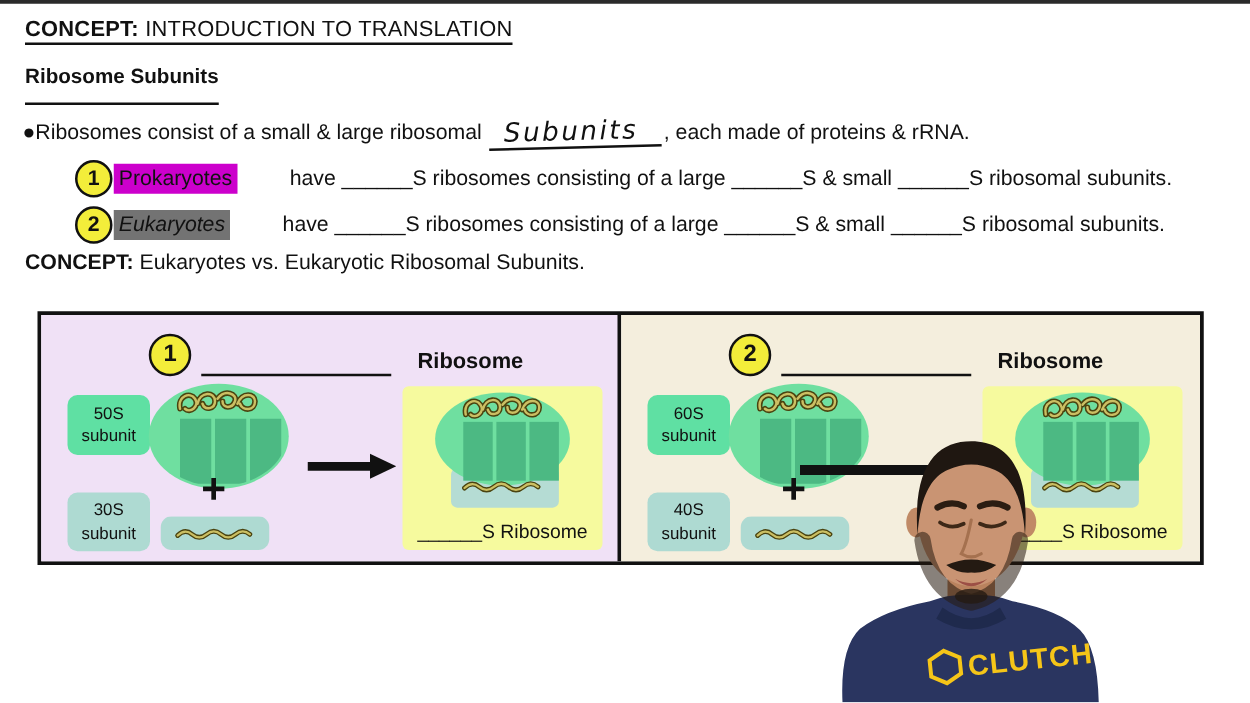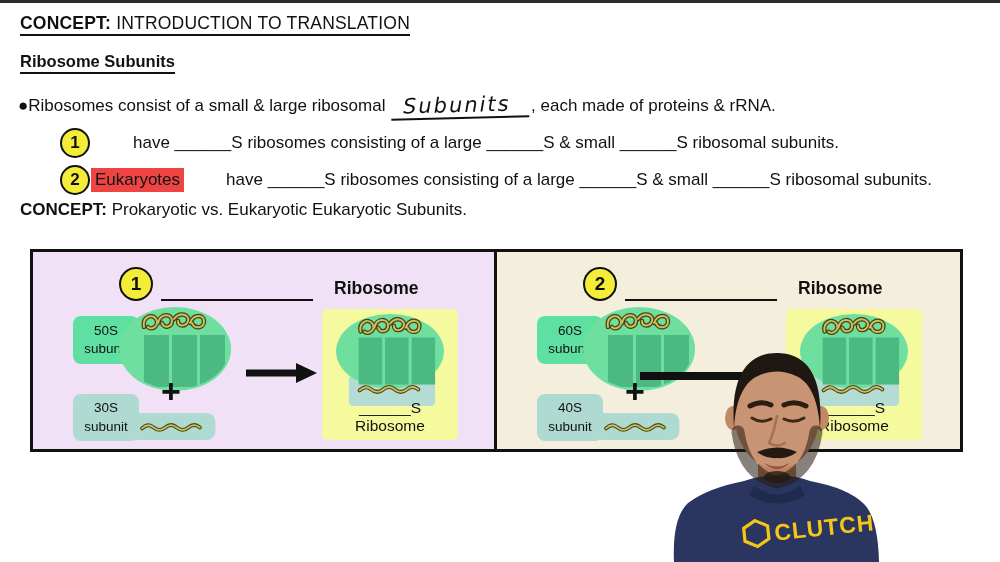--- a/index.html
+++ b/index.html
@@ -9,74 +9,74 @@
     font-family:"Liberation Sans", sans-serif;
     color:#111;
   }
   .top-edge{position:absolute;left:0;top:0;width:1000px;height:3px;background:#2a2a2a;}
 
   
   .concept-line{position:absolute;left:20px;top:13px;font-size:17.5px;letter-spacing:0.2px;}
   .concept-line .inner{border-bottom:2px solid #111;padding-bottom:1px;}
   .b{font-weight:bold;text-align:right;}
   .section-line{position:absolute;left:20px;top:52px;font-size:16.5px;font-weight:bold;}
-  .section-line .inner{border-bottom:2px solid #111;padding-bottom:2px;}
+  .section-line .inner{border-bottom:2px solid #111;padding-bottom:12px;}
 
   .bullet-line{position:absolute;left:18px;top:92px;font-size:17px;white-space:nowrap;}
   .handwritten{
     display:inline-block;font-size:21px;font-style:italic;letter-spacing:2px;
     border-bottom:2px solid #111;padding:0 18px 0 12px;margin:0 2px 0 6px;
     transform:rotate(-1.5deg) translateY(1px);font-family:"DejaVu Sans",sans-serif;
   }
 
   .item-line{position:absolute;left:60px;font-size:17px;white-space:nowrap;display:flex;align-items:center;}
   .item-line.i1{top:128px;}
   .item-line.i2{top:165px;}
   .badge{
     width:26px;height:26px;border-radius:50%;background:#f3ed3a;border:2.5px solid #111;
     display:inline-flex;align-items:center;justify-content:center;
     font-weight:bold;font-size:17px;flex:0 0 auto;margin-right:1px;
   }
   .hl{padding:2px 4px;color:#111;}
   .hl-magenta{background:#cc00cc;}
-  .hl-green{background:#ef4444;}
+  .hl-green{background:#737373;font-style:italic;}
   .item-rest{margin-left:5px;padding-left:37px;}
 
   .example-line{position:absolute;left:20px;top:200px;font-size:17px;white-space:nowrap;}
 
   
   .diagram{
     position:absolute;left:30px;top:249px;width:927px;height:197px;
     border:3px solid #111;display:flex;
   }
   .panel{position:relative;height:100%;}
   .panel-left{width:461px;background:#f0e1f6;border-right:3px solid #111;}
   .panel-right{flex:1;background:#f4eedd;}
 
   .panel-title{position:absolute;left:86px;top:15px;display:flex;align-items:flex-end;}
   .panel-title .badge{width:30px;height:30px;font-size:19px;margin-right:8px;}
   .title-blank{display:inline-block;width:152px;height:26px;border-bottom:2.5px solid #111;}
   .title-word{font-size:17.5px;font-weight:bold;margin-left:21px;padding-bottom:2px;}
 
   .label-box{
-    position:absolute;left:40px;width:66px;border-radius:8px;
+    position:absolute;left:21px;width:66px;border-radius:8px;
     display:flex;flex-direction:column;align-items:center;justify-content:center;
     font-size:13.5px;line-height:1.35;text-align:center;
   }
   .label-large{top:64px;height:48px;background:#5fe0a3;}
   .label-small{top:142px;height:47px;background:#aedad2;}
 
   .lsu-svg{position:absolute;left:85px;top:53px;width:115px;height:88px;}
   .ssu-svg{position:absolute;left:95px;top:161px;width:88px;height:27px;}
   .plus{position:absolute;left:128px;top:122px;font-size:34px;font-weight:bold;line-height:1;}
   .arrow-svg{position:absolute;left:213px;top:110px;}
   .arrow-svg.line-only{left:143px;top:115px;}
 
   .result-box{
-    position:absolute;left:289px;top:57px;width:136px;height:131px;
+    position:absolute;left:289px;top:57px;width:160px;height:131px;
     background:#f6fa9e;border-radius:5px;text-align:center;
   }
   .asm-svg{width:120px;height:100px;margin-top:3px;}
   .result-label{position:absolute;bottom:5px;left:0;width:100%;font-size:15.5px;}
 
   
   .presenter{position:absolute;left:658px;top:346px;width:235px;height:216px;z-index:10;}
   .defs-holder{position:absolute;width:0;height:0;overflow:hidden;}
 </style>
 </head>
@@ -129,31 +129,32 @@
 <div class="section-line">
   <span class="inner">Ribosome Subunits</span>
 </div>
 
 <div class="bullet-line">
   <span>●</span><span>Ribosomes consist of a small &amp; large ribosomal</span><span class="handwritten">Subunits</span><span>, each made of proteins &amp; rRNA.</span>
 </div>
 
 <div class="item-line i1">
   <span class="badge">1</span>
+  <span class="hl hl-magenta">Prokaryotes</span>
   <span class="item-rest">have ______S ribosomes consisting of a large ______S &amp; small ______S ribosomal subunits.</span>
 </div>
 <div class="item-line i2">
   <span class="badge">2</span>
   <span class="hl hl-green">Eukaryotes</span>
   <span class="item-rest">have ______S ribosomes consisting of a large ______S &amp; small ______S ribosomal subunits.</span>
 </div>
 
 <div class="example-line">
   <span class="b">CONCEPT:</span>
-  <span>Prokaryotic vs. Eukaryotic Eukaryotic Subunits.</span>
+  <span>Eukaryotes vs. Eukaryotic Ribosomal Subunits.</span>
 </div>
 
 <div class="diagram">
 
   <div class="panel panel-left">
     <div class="panel-title">
       <span class="badge">1</span>
       <span class="title-blank"></span>
       <span class="title-word">Ribosome</span>
     </div>

